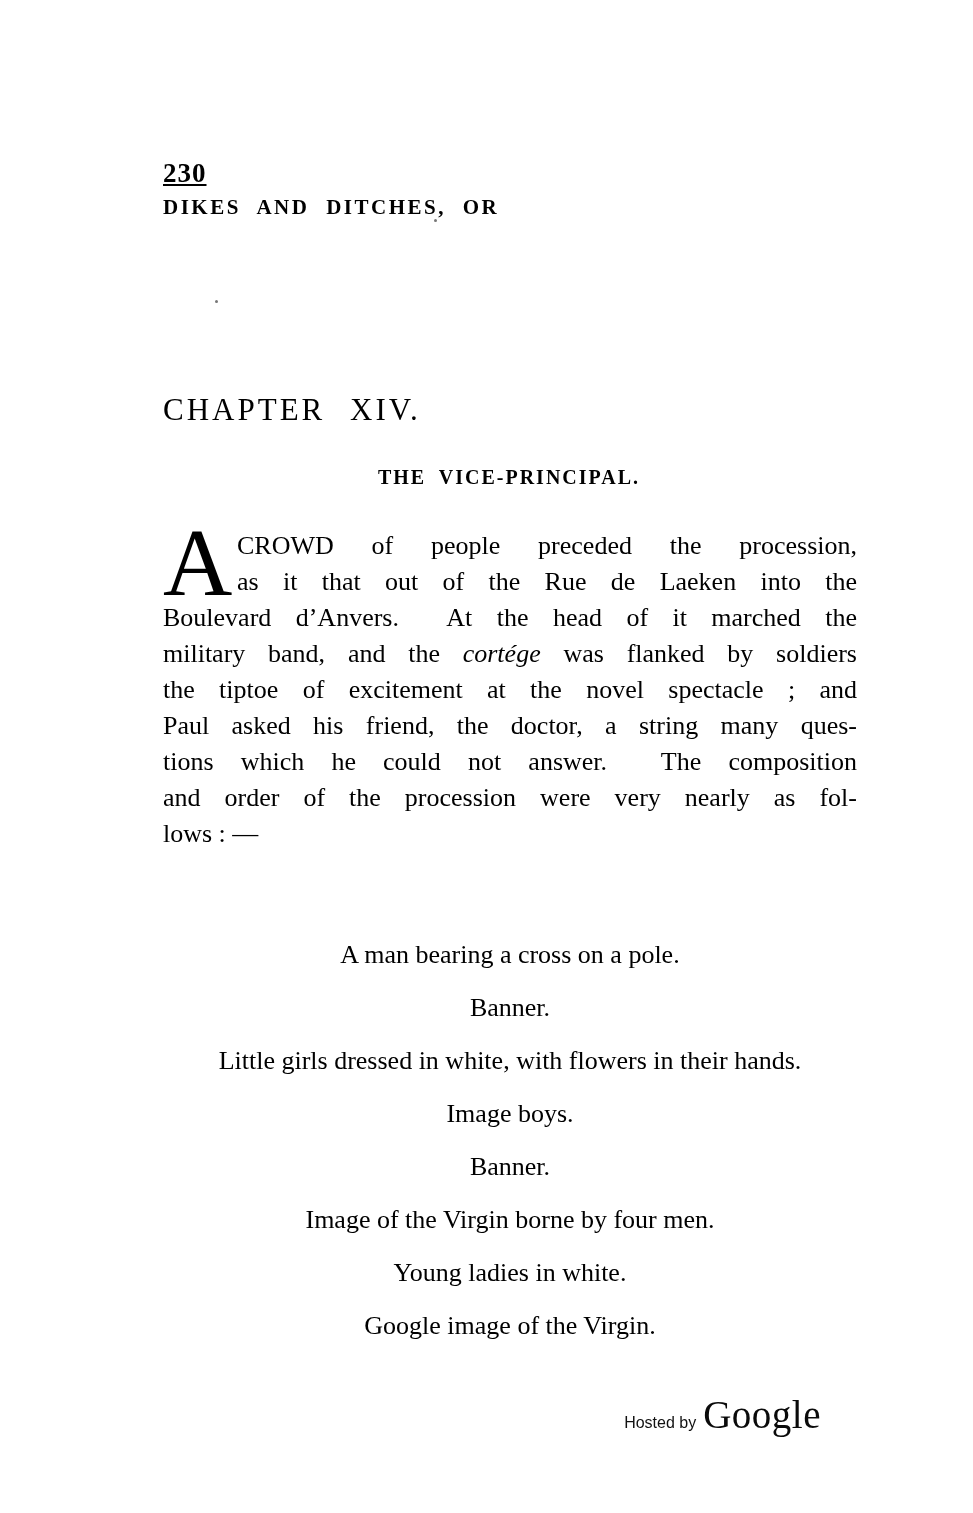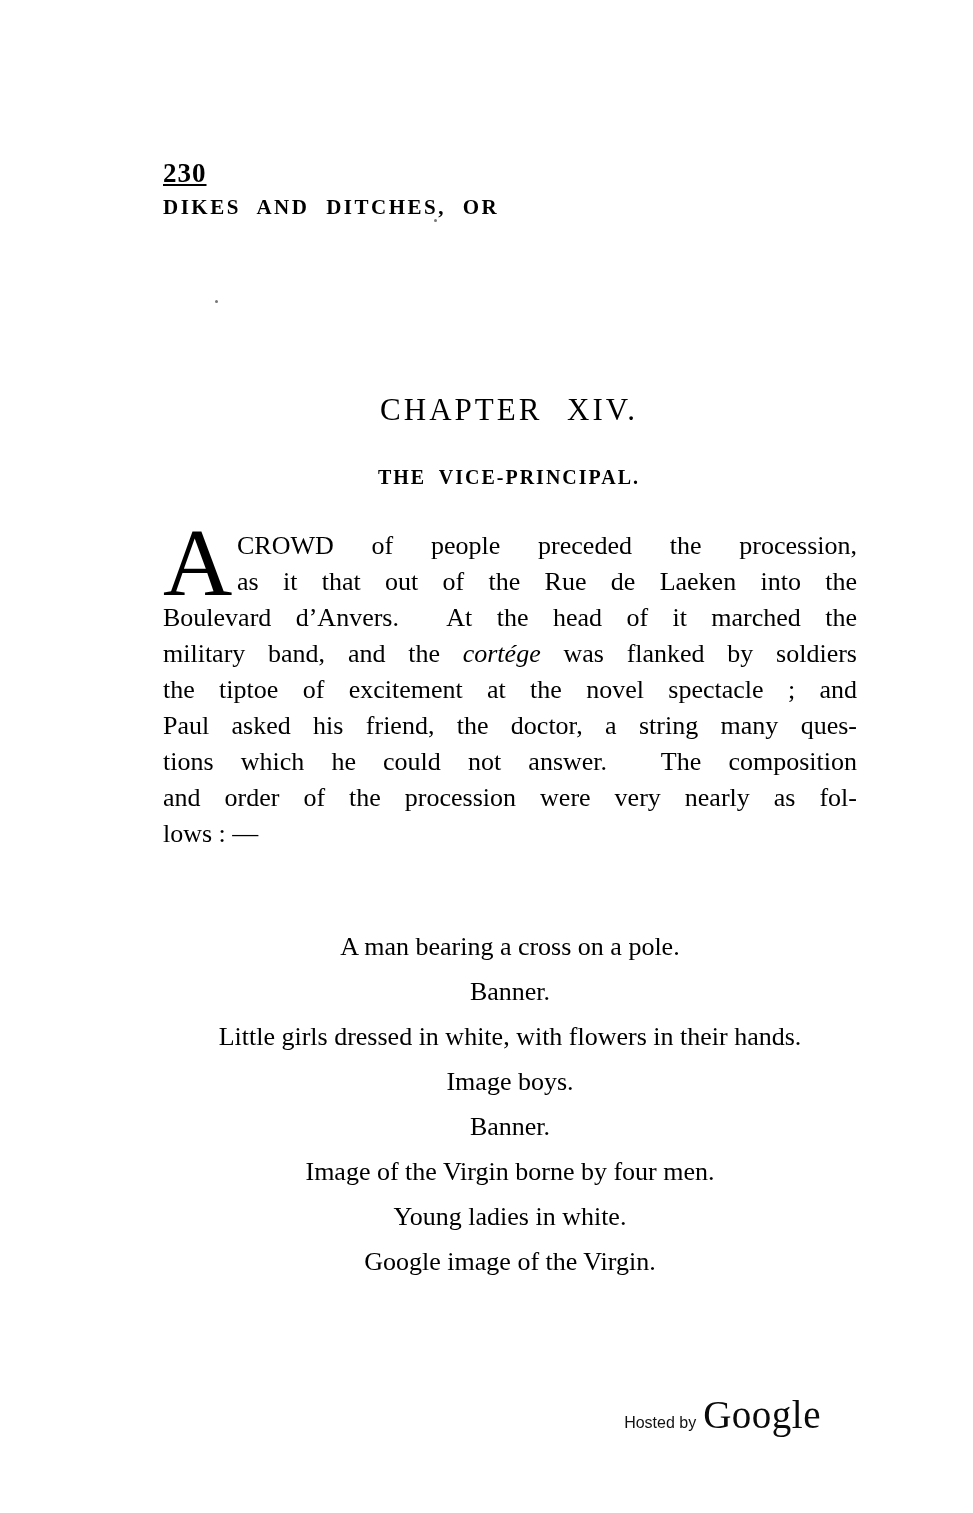--- a/index.html
+++ b/index.html
@@ -47,21 +47,21 @@
     margin-top: 35px;
   }
 
   
   .chapter-heading {
     position: absolute;
     top: 392px;
     left: 163px;
     width: 692px;
     margin: 0;
-    text-align: center;
+    text-align: left;
     font-size: 31px;
     font-weight: 400;
     letter-spacing: 3px;
     word-spacing: 14px;
   }
   .chapter-subtitle {
     position: absolute;
     top: 466px;
     left: 163px;
     width: 692px;
@@ -107,21 +107,21 @@
   .procession-list {
     position: absolute;
     top: 922px;
     left: 140px;
     width: 740px;
     text-align: center;
     font-size: 26px;
     line-height: 41px;
   }
   .procession-list p {
-    margin: 4px;
+    margin: 12px;
   }
 
   
   .footer {
     position: absolute;
     top: 1392px;
     right: 152px;
     display: flex;
     align-items: baseline;
     gap: 7px;

